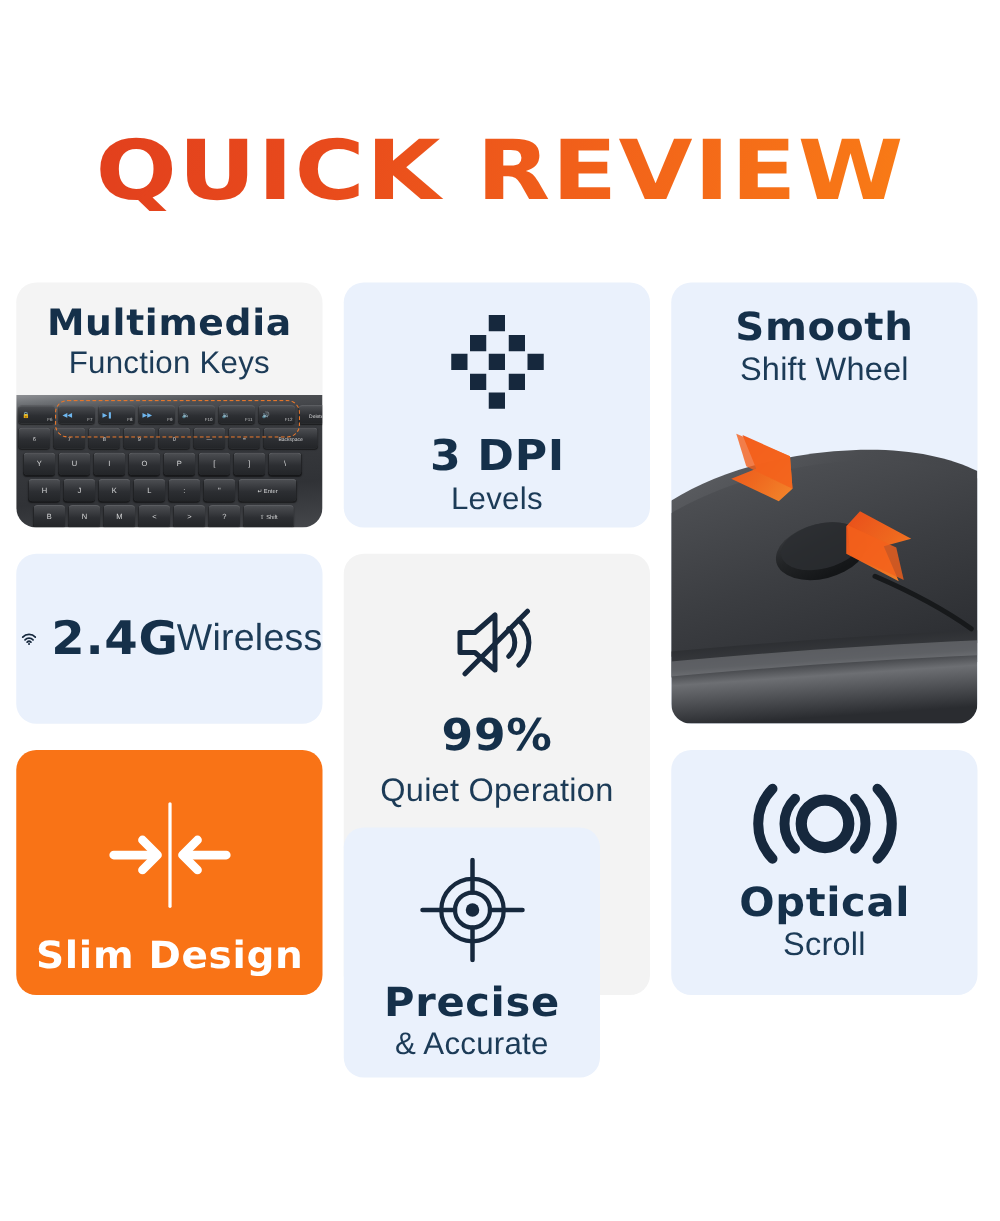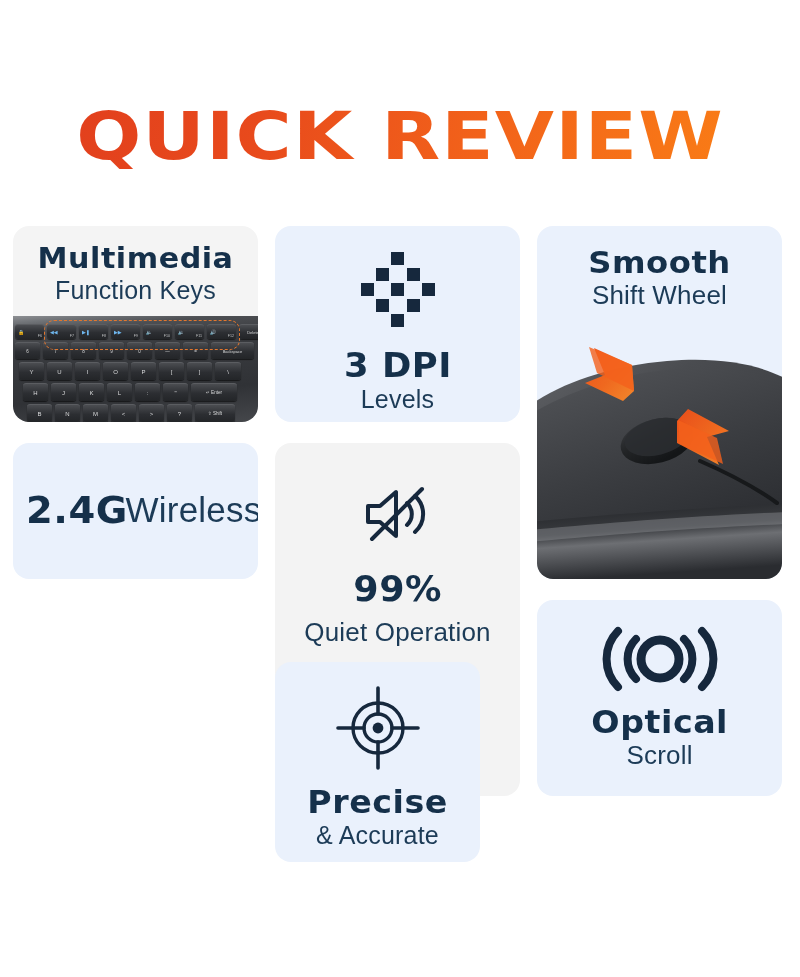--- a/index.html
+++ b/index.html
@@ -185,21 +185,21 @@
   .wl-inner {
     position: absolute; inset: 0;
     display: flex;
     align-items: center;
     justify-content: center;
     gap: 14px;
     padding-left: 4px;
   }
   .wl-txt { display: flex; flex-direction: row; align-items: center; }
   .wl-txt .head-big { font-size: 37px; }
-  .wl-txt .head-sub { font-size: 35px; margin-top: -2px; }
+  .wl-txt .head-sub { font-size: 30px; margin-top: -2px; }
 
   
   .q-inner { padding-top: 40px; }
   .q-inner .head-big { font-size: 35px; margin-top: 26px; }
   .q-inner .head-sub { font-size: 26px; margin-top: 10px; }
 
   
   .sw-text { position: absolute; left: 0; top: 20px; width: 100%; z-index: 4; }
   .sw-text .head-big { font-size: 31px; }
   .sw-text .head-sub { font-size: 26px; margin-top: 2px; }
@@ -424,20 +424,36 @@
             <path d="M45,20 A15,15 0 0,1 45,42"></path>
             <path d="M53,13 A24,24 0 0,1 53,49"></path>
             <line x1="10" y1="56" x2="60" y2="6"></line>
           </g>
         </svg>
         <div class="head-big">99%</div>
         <div class="head-sub">Quiet Operation</div>
       </div>
     </div>
 
+    <div class="card c-slim orange">
+      <div class="card-inner slim-inner">
+        <svg class="slim-icon" viewBox="0 0 110 86">
+          <line x1="55" y1="2" x2="55" y2="84" stroke="#ffffff" stroke-width="2.6" stroke-linecap="round"></line>
+          <g stroke="#ffffff" stroke-width="7" fill="none" stroke-linecap="round" stroke-linejoin="round">
+            <line x1="10" y1="43" x2="44" y2="43"></line>
+            <polyline points="33,31 45,43 33,55"></polyline>
+            <line x1="100" y1="43" x2="66" y2="43"></line>
+            <polyline points="77,31 65,43 77,55"></polyline>
+          </g>
+        </svg>
+        <div class="slim-text">
+          <div class="head-big white-text">Slim Design</div>
+        </div>
+      </div>
+    </div>
 
     <div class="card c-optical">
       <div class="card-inner op-inner">
         <svg width="120" height="66" viewBox="0 0 120 66">
           <circle cx="60" cy="33" r="19" fill="none" stroke="#16283d" stroke-width="9"></circle>
           <g fill="none" stroke="#16283d" stroke-width="8" stroke-linecap="round">
             <path d="M36,13 A28,28 0 0,0 36,53"></path>
             <path d="M18,5 A40,40 0 0,0 18,61"></path>
             <path d="M84,13 A28,28 0 0,1 84,53"></path>
             <path d="M102,5 A40,40 0 0,1 102,61"></path>

